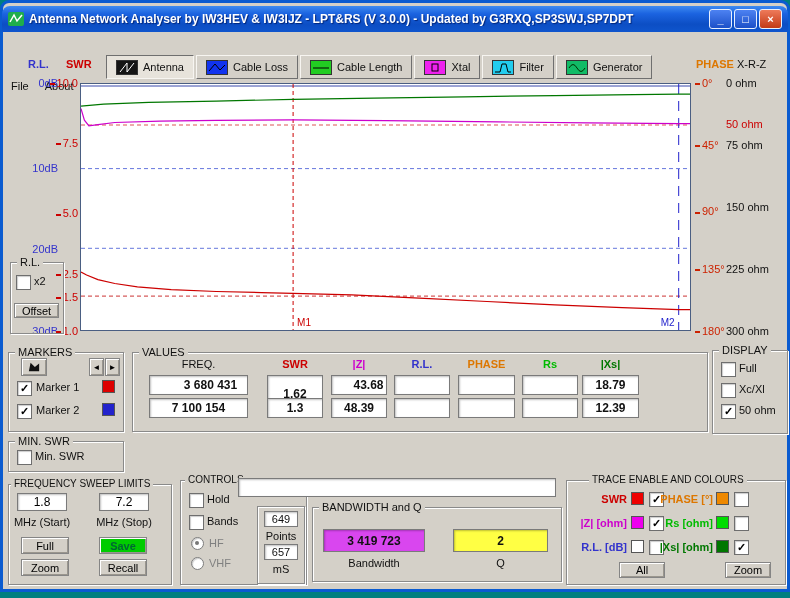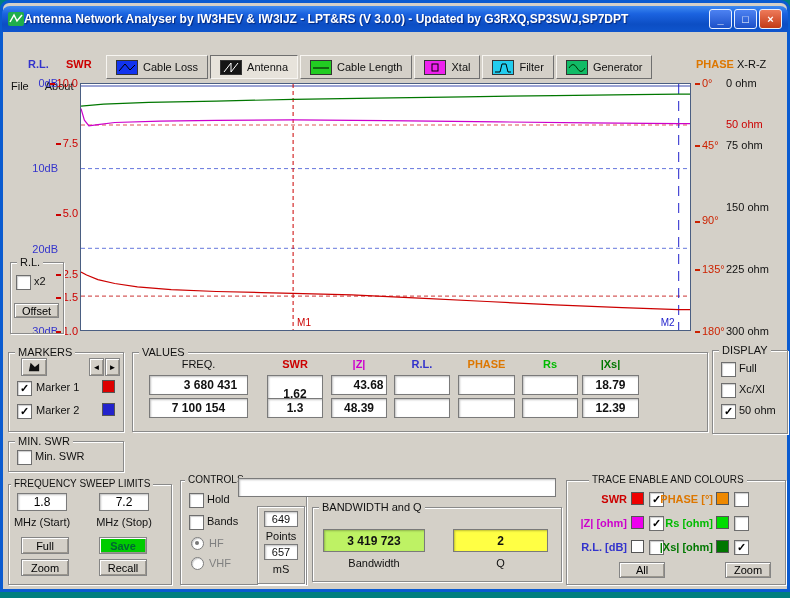--- a/index.html
+++ b/index.html
@@ -7,21 +7,21 @@
     width:790px;height:598px;position:relative;overflow:hidden;
     background:#007f7f;
     font-family:"Liberation Sans",sans-serif;font-size:11px;color:#111;
   }
   .abs{position:absolute;}
   
   .window-bg{position:absolute;left:0;top:6;width:790px;height:592px;box-sizing:border-box;
     background:#d4d0c8;border:3px solid #0a5bd0;border-radius:9px 9px 0 0;}
   .titlebar{position:absolute;left:2px;top:6px;width:786px;height:26px;border-radius:8px 8px 0 0;
     background:linear-gradient(180deg,#3d8bf2 0%,#1b63e0 30%,#0c4ec4 70%,#0f55cd 100%);
-    display:flex;align-items:center;padding:0 6px;box-sizing:border-box;
+    display:flex;align-items:center;padding:0 6px;box-sizing:border-box;gap:5px;
     color:#fff;font-weight:bold;font-size:12px;white-space:nowrap;}
   .title-text{overflow:hidden;text-overflow:ellipsis;flex:1;text-shadow:1px 1px 1px #00257a;}
   .tbtns{display:flex;gap:2px;}
   .tbtn{width:21px;height:18px;border-radius:3px;border:1px solid #e8f0ff;display:flex;align-items:center;
     justify-content:center;color:#fff;font-size:11px;font-weight:bold;line-height:10px;}
   .tbtn.mm{background:linear-gradient(180deg,#4d82f2,#1c50c8);}
   .tbtn.close{background:linear-gradient(180deg,#ee7a5a,#c33a16);}
   .menubar{position:absolute;left:3px;top:32px;width:724px;height:18px;display:flex;align-items:flex-end;margin-top:44px;}
   .menu-item{padding:2px 8px;cursor:default;}
   
@@ -83,31 +83,31 @@
   <span class="menu-item">File</span>
   <span class="menu-item">About</span>
 </div>
 
 <span class="axhead" style="left:28px;top:58px;color:#3333cc;">R.L.</span>
 <span class="axhead" style="left:66px;top:58px;color:#cc0000;">SWR</span>
 <span class="axhead" style="left:696px;top:58px;color:#dd7700;">PHASE</span>
 <span class="axhead" style="left:737px;top:58px;color:#111;font-weight:normal;">X-R-Z</span>
 
 <div class="toolbar">
-  <div class="tab">
-    <svg class="tab-icon" viewBox="0 0 20 13" style="color: rgb(0, 0, 0); background: rgb(17, 51, 238);">
-        <polyline points="2,10 8,3 13,9 18,4" stroke="currentColor" fill="none"></polyline>
-      </svg>
-    <span>Cable Loss</span>
-  </div>
   <div class="tab active">
     <svg class="tab-icon" viewBox="0 0 20 13" style="color: rgb(255, 255, 255); background: rgb(21, 21, 21);">
         <polyline points="3,11 10,2 10,11 17,2" stroke="currentColor" fill="none"></polyline>
       </svg>
     <span>Antenna</span>
+  </div>
+  <div class="tab">
+    <svg class="tab-icon" viewBox="0 0 20 13" style="color: rgb(0, 0, 0); background: rgb(17, 51, 238);">
+        <polyline points="2,10 8,3 13,9 18,4" stroke="currentColor" fill="none"></polyline>
+      </svg>
+    <span>Cable Loss</span>
   </div>
   <div class="tab">
     <svg class="tab-icon" viewBox="0 0 20 13" style="color: rgb(0, 0, 0); background: rgb(34, 204, 34);">
         <polyline points="2,7 18,7" stroke="currentColor" fill="none"></polyline>
       </svg>
     <span>Cable Length</span>
   </div>
   <div class="tab">
     <svg class="tab-icon" viewBox="0 0 20 13" style="color: rgb(0, 0, 0); background: rgb(238, 34, 238);">
         <rect x="7" y="3" width="6" height="7" stroke="currentColor" fill="none"></rect>
@@ -153,21 +153,21 @@
     <span class="tick tick-dash" style="top: -6px;">10.0</span>
     <span class="tick tick-dash" style="top: 54.264px;">7.5</span>
     <span class="tick tick-dash" style="top: 124.448px;">5.0</span>
     <span class="tick tick-dash" style="top: 184.712px;">2.5</span>
     <span class="tick tick-dash" style="top: 207.776px;">1.5</span>
     <span class="tick tick-dash" style="top: 242px;">1.0</span>
   </div>
 <div class="ticks ta-l" style="left:695px;width:28px;color:#cc2200;">
     <span class="tick tick-dash" style="top: -6px;">0°</span>
     <span class="tick tick-dash" style="top: 56.248px;">45°</span>
-    <span class="tick tick-dash" style="top: 122.464px; margin-top: 9px;">90°</span>
+    <span class="tick tick-dash" style="top: 122.464px;">90°</span>
     <span class="tick tick-dash" style="top: 179.752px;">135°</span>
     <span class="tick tick-dash" style="top: 242px;">180°</span>
   </div>
 <div class="ticks ta-l" style="left:726px;width:60px;color:#111;">
     <span class="tick" style="top: -6px; color: rgb(17, 17, 17);">0 ohm</span>
     <span class="tick" style="top: 35.416px; color: rgb(204, 0, 0);">50 ohm</span>
     <span class="tick" style="top: 56px; color: rgb(17, 17, 17);">75 ohm</span>
     <span class="tick" style="top: 118px; color: rgb(17, 17, 17);">150 ohm</span>
     <span class="tick" style="top: 180px; color: rgb(17, 17, 17);">225 ohm</span>
     <span class="tick" style="top: 242px; color: rgb(17, 17, 17);">300 ohm</span>
@@ -267,21 +267,21 @@
     <span class="abs" style="left:0;top:23px;width:46px;text-align:center;">Points</span>
     <div class="field" style="left:6px;top:37px;width:34px;height:16px;">657</div>
     <span class="abs" style="left:0;top:56px;width:46px;text-align:center;">mS</span>
   </div>
 </div>
 
 <input class="tfield" style="left: 238px; top: 478px; width: 318px; height: 19px; text-align: left;" value="">
 
 <div class="grp" style="left:312px;top:507px;width:248px;height:73px;">
   <span class="grp-label">BANDWIDTH and Q</span>
-  <div class="field bold" style="left: 10px; top: 21px; width: 102px; height: 23px; background: #bef264;">3 419 723</div>
+  <div class="field bold" style="left: 10px; top: 21px; width: 102px; height: 23px; background: #d946ef;">3 419 723</div>
   <span class="abs" style="left:10px;top:49px;width:102px;text-align:center;">Bandwidth</span>
   <div class="field bold" style="left: 140px; top: 21px; width: 95px; height: 23px; background: rgb(255, 255, 68);">2</div>
   <span class="abs" style="left:140px;top:49px;width:95px;text-align:center;">Q</span>
 </div>
 
 <div class="grp" style="left:566px;top:480px;width:218px;height:103px;">
   <span class="grp-label" style="font-size:10px;left:22px;">TRACE ENABLE AND COLOURS</span>
 
   <span class="abs" style="left: 0px; top: 12px; width: 60px; text-align: right; font-weight: bold; color: rgb(204, 0, 0);">SWR</span>
   <span class="swatch" style="left: 64px; top: 11px; background: rgb(238, 0, 0);"></span>

